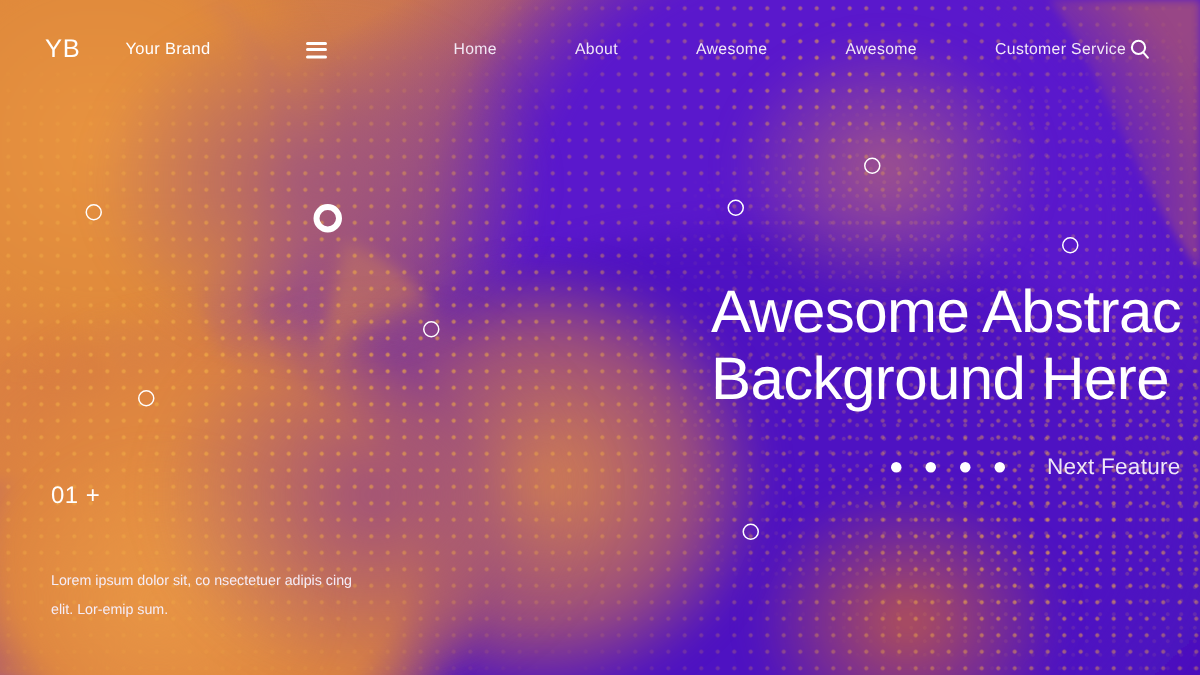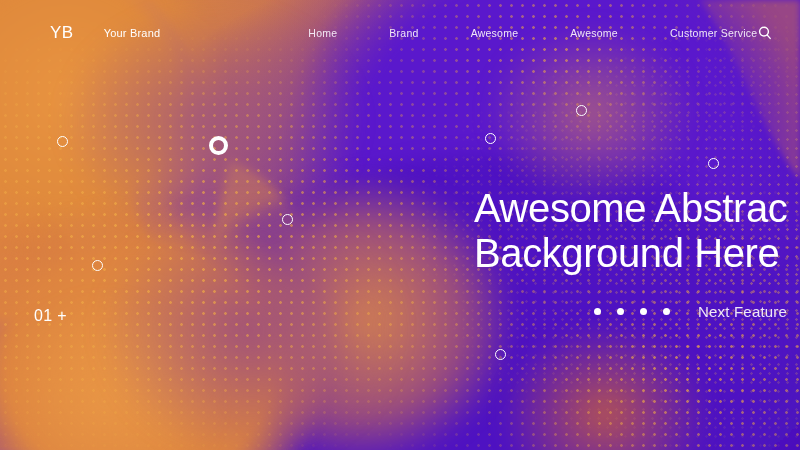--- a/index.html
+++ b/index.html
@@ -114,21 +114,21 @@
   }
 
   
   .ring{position:absolute;border-radius:50%;border:1.6px solid #ffffff;}
   .ring.thick{border-width:4px;}
 
   
   .navbar{
     position:absolute;left:0;right:0;top:0;height:66px;
     display:flex;align-items:center;
-    padding:0 38px;
+    padding:0 18px;
     z-index:20;
   }
   .logo{
     color:#fff;font-size:17px;letter-spacing:.5px;
     margin-left:12px;margin-right:30px;white-space:nowrap;
   }
   .brand{
     color:#fff;font-size:11px;letter-spacing:.2px;white-space:nowrap;
     margin-right:64px;
   }
@@ -165,21 +165,21 @@
   
   .pager{
     position:absolute;left:594px;top:303px;
     display:flex;align-items:center;gap:0;z-index:15;
   }
   .dots{display:flex;align-items:center;gap:16px;margin-right:28px;}
   .dot{width:7px;height:7px;border-radius:50%;background:#fff;cursor:pointer;}
   .next-feature{color:#efe6f6;font-size:15px;letter-spacing:.2px;white-space:nowrap;cursor:pointer;}
 
   
-  .stats{position:absolute;left:34px;top:307px;display:flex;gap:0;z-index:15;width:520px;flex-direction:column;}
+  .stats{position:absolute;left:34px;top:322px;display:flex;gap:0;z-index:15;width:520px;flex-direction:column;}
   .stat{width:232px;}
   .stat-value{color:#ffffff;font-size:16px;letter-spacing:.3px;margin-bottom:38px;}
   .stat-link{color:#f3eaf7;font-size:9.5px;margin-bottom:14px;cursor:pointer;height:12px;}
   .stat-link.empty{visibility:hidden;}
   .stat-body{color:#f5edf8;font-size:9.5px;line-height:2.05;max-width:212px;}
 </style>
 </head>
 <body>
 
 <div class="stage">
@@ -258,21 +258,21 @@
   <div class="navbar">
     <div class="logo">YB</div>
     <div class="brand">Your Brand</div>
     <div class="hamburger">
       <span></span>
       <span></span>
       <span></span>
     </div>
     <div class="navlinks" id="navlinks">
         <div class="navlink">Home</div>
-        <div class="navlink">Brand</div>
+        <div class="navlink">About</div>
         <div class="navlink">Awesome</div>
         <div class="navlink">Awesome</div>
         <div class="navlink">Customer Service</div>
       </div>
     <div class="spacer"></div>
     <div class="search-btn">
       <svg width="16" height="16" viewBox="0 0 16 16" fill="none" stroke="#ffffff" stroke-width="1.4">
         <circle cx="7" cy="6.6" r="4.4"></circle>
         <line x1="10.3" y1="10.1" x2="13.2" y2="13.4" stroke-linecap="round"></line>
       </svg>
@@ -290,19 +290,20 @@
         <div class="dot"></div>
         <div class="dot"></div>
         <div class="dot"></div>
       </div>
     <div class="next-feature">Next Feature</div>
   </div>
 
   <div class="stats">
     <div class="stat">
       <div class="stat-value">01 +</div>
+      <div class="stat-body">Lorem ipsum dolor sit, co nsectetuer adipis cing elit. Lor-emip sum.</div>
     </div>
     <div class="stat">
       <div class="stat-link empty"></div>
     </div>
   </div>
 
 </div>
 
 </body></html>

